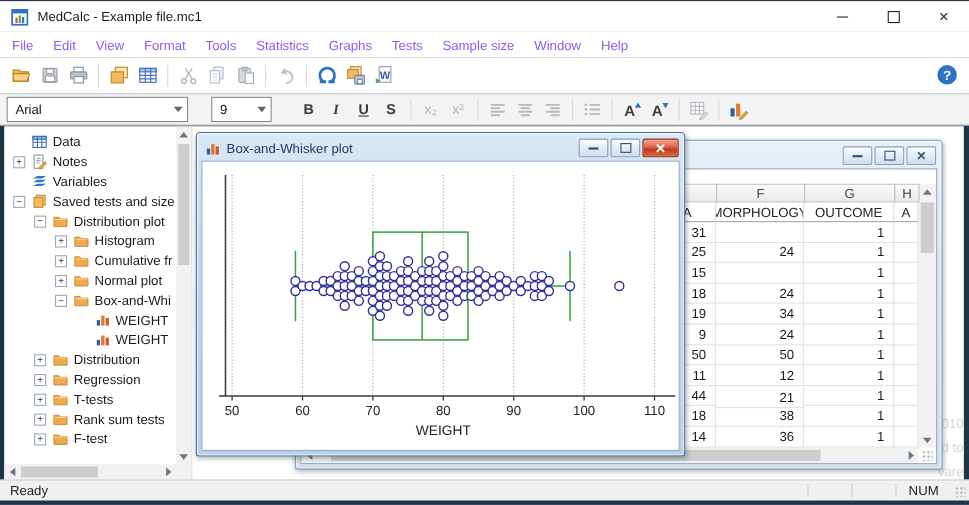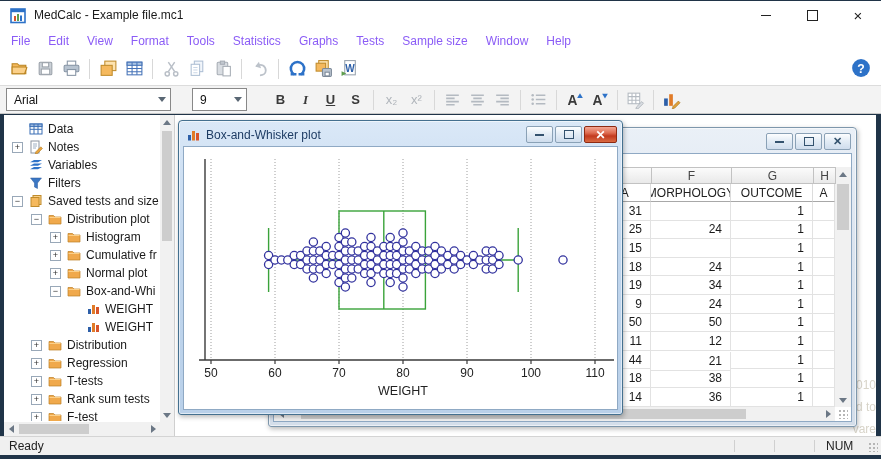--- a/index.html
+++ b/index.html
@@ -315,27 +315,20 @@
           <span>Notes</span>
         </div>
         <div class="tree-row" style="padding-left: 8px;">
           <span class="exp-sp"></span>
           <span class="t-icon"><svg viewBox="0 0 14 14">
               <path d="M1 4.2l4-2.2h8l-4 2.2z" fill="#2d72c8"></path>
               <path d="M1 7.7l4-2.2h8l-4 2.2z" fill="#2d72c8"></path>
               <path d="M1 11.2l4-2.2h8l-4 2.2z" fill="#2d72c8"></path>
             </svg></span>
           <span>Variables</span>
-        </div>
-        <div class="tree-row" style="padding-left: 8px;">
-          <span class="exp-sp"></span>
-          <span class="t-icon"><svg viewBox="0 0 14 14">
-              <path d="M1.5 2h11L8.5 7v5.5L5.5 11V7z" fill="#3b77c4" stroke="#2c599a" stroke-width=".5"></path>
-            </svg></span>
-          <span>Filters</span>
         </div>
         <div class="tree-row" style="padding-left: 8px;">
           <span class="exp">−</span>
           <span class="t-icon"><svg viewBox="0 0 14 14">
               <rect x="4" y="1.5" width="8" height="9" fill="#fbd089" stroke="#c08c2c"></rect>
               <rect x="2" y="3.5" width="8" height="9" fill="#f5b95e" stroke="#c08c2c"></rect>
             </svg></span>
           <span>Saved tests and size</span>
         </div>
         <div class="tree-row" style="padding-left: 27px;">

